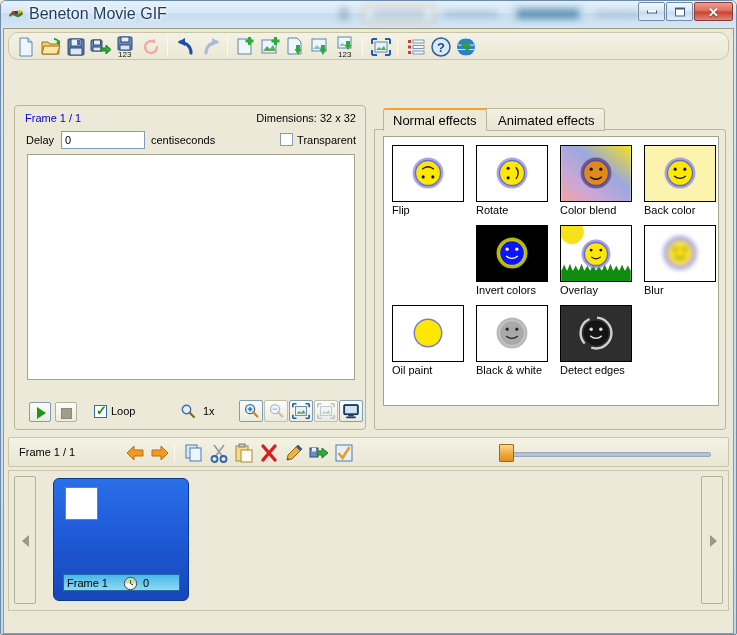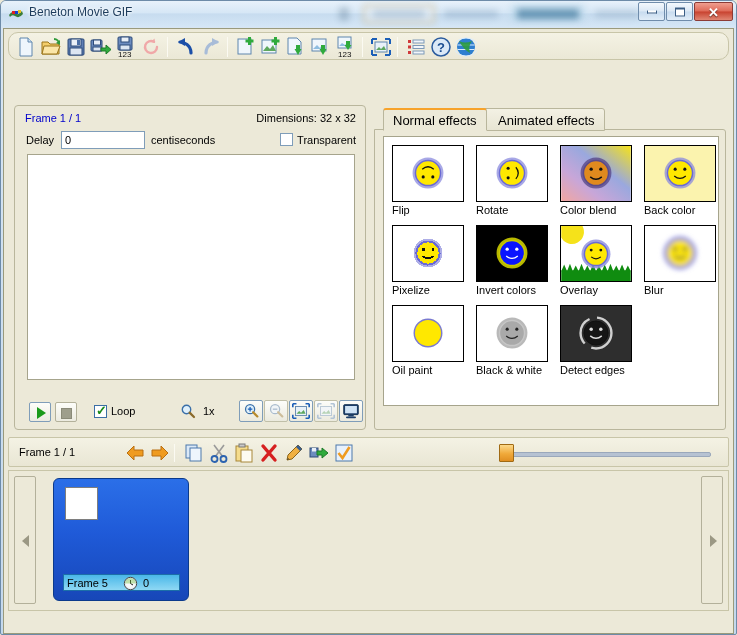--- a/index.html
+++ b/index.html
@@ -41,21 +41,21 @@
     border-radius: 3px;
     filter: blur(3px);
     opacity: 0.30;
   }
   #app-icon {
     position: absolute; left: 7px; top: 5px;
     width: 16px; height: 16px;
   }
   #title-text {
     position: absolute; left: 28px; top: 4px;
-    font-size: 12px;
+    font-size: 16px;
     color: #1d3c5c;
     text-shadow: 0 0 3px #ffffff, 0 0 5px #ffffff;
     white-space: nowrap;
   }
   .wbtn {
     position: absolute; top: 1px;
     height: 19px; width: 27px;
     border: 1px solid #6f8cab;
     border-radius: 2px;
     background: linear-gradient(to bottom, #f3f8fd 0%, #dbe8f5 48%, #c7dbef 52%, #e1edf8 100%);
@@ -635,32 +635,20 @@
               <circle cx="36" cy="28" r="16" fill="#8b8bdd" opacity="0.75"></circle>
               <circle cx="36" cy="28" r="13" fill="#ffe800" stroke="#6a6ad4" stroke-width="1.5"></circle>
               <circle cx="31" cy="24" r="1.6" fill="#111"></circle>
                 <circle cx="41" cy="24" r="1.6" fill="#111"></circle>
               <path d="M30 31 q6 5 12 0" fill="none" stroke="#111" stroke-width="1.3"></path>
             </svg>
           </div>
           <div class="cap">Back color</div>
         </div>
 
-        <div class="eff" style="left:8px;top:88px">
-          <div class="thumb">
-            <svg viewBox="0 0 72 57" width="70" height="55" shape-rendering="crispEdges">
-              <circle cx="36" cy="28" r="15" fill="#8b8bdd" opacity="0.7"></circle>
-              <circle cx="36" cy="28" r="12" fill="#ffe800" stroke="#6a6ad4" stroke-width="2"></circle>
-              <rect x="30" y="23" width="2.5" height="2.5" fill="#111"></rect>
-                <rect x="40" y="23" width="2.5" height="2.5" fill="#111"></rect>
-              <path d="M30 31 q6 5 12 0" fill="none" stroke="#111" stroke-width="1.6"></path>
-            </svg>
-          </div>
-          <div class="cap">Pixelize</div>
-        </div>
 
         <div class="eff" style="left:92px;top:88px">
           <div class="thumb" style="background:#000">
             <svg viewBox="0 0 72 57" width="70" height="55">
               <circle cx="36" cy="28" r="16" fill="#b8b800"></circle>
               <circle cx="36" cy="28" r="13" fill="#0a14ff" stroke="#c8c800" stroke-width="1.5"></circle>
               <circle cx="31" cy="24" r="1.7" fill="#fff"></circle>
                 <circle cx="41" cy="24" r="1.7" fill="#fff"></circle>
               <path d="M30 31 q6 5 12 0" fill="none" stroke="#fff" stroke-width="1.4"></path>
             </svg>
@@ -813,21 +801,21 @@
     </div>
 
     <div id="strip">
       <div class="strip-scroll" id="scroll-left">
         <div class="sc-tri-l"></div>
       </div>
 
       <div id="frame-thumb">
         <div id="frame-thumb-img"></div>
         <div id="frame-thumb-caption">
-          <div id="frame-thumb-name">Frame 5</div>
+          <div id="frame-thumb-name">Frame 1</div>
           <svg id="clock-icon" viewBox="0 0 15 15">
             <circle cx="7.5" cy="7.5" r="6.2" fill="#e8eef4" stroke="#4a4a4a" stroke-width="1"></circle>
             <circle cx="7.5" cy="7.5" r="4.6" fill="#f7f9fb"></circle>
             <path d="M7.5 7.5 L7.5 4 M7.5 7.5 L10 9" stroke="#1a1a1a" stroke-width="1"></path>
             <path d="M2 7.5 a5.5 5.5 0 0 1 11 0 z" fill="#79c04a" opacity="0.45"></path>
           </svg>
           <div id="frame-thumb-delay">0</div>
         </div>
       </div>
 

